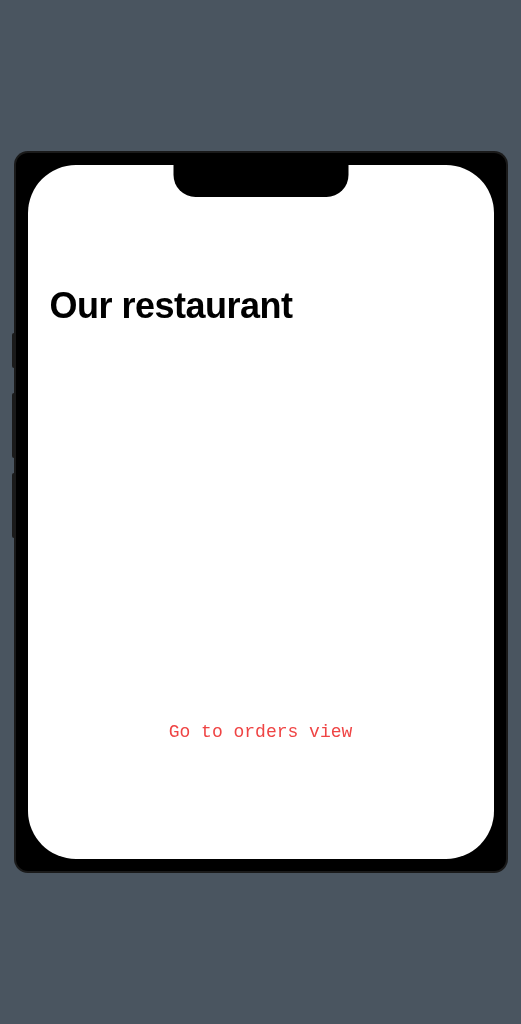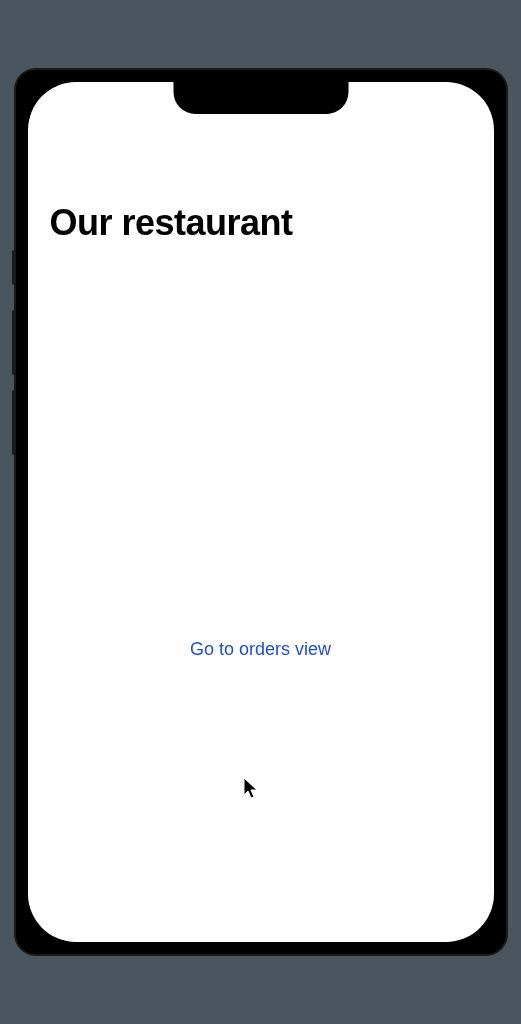--- a/index.html
+++ b/index.html
@@ -14,23 +14,23 @@
       background: #4a5560;
       font-family: -apple-system, BlinkMacSystemFont, "Segoe UI", Helvetica, Arial, sans-serif;
       display: flex;
       align-items: center;
       justify-content: center;
       overflow: hidden;
     }
     
     .phone-frame {
       width: 490px;
-      height: 884px;
+      height: 718px;
       background: #000;
-      border-radius: 20px;
+      border-radius: 12px;
       padding: 12px;
       position: relative;
       box-shadow: 0 0 0 2px #1a1a1a;
     }
     
     .side-button-left-1 {
       position: absolute;
       left: -4px;
       top: 180px;
       width: 4px;
@@ -95,25 +95,25 @@
       color: #000;
       letter-spacing: -0.5px;
     }
     
     .link-button {
       position: absolute;
       top: 557px;
       left: 50%;
       transform: translateX(-50%);
       font-size: 18px;
-      color: #1d4ed8;
+      color: #ef4444;
       background: none;
       border: none;
       cursor: pointer;
-      font-family: Liberation Sans, sans-serif;
+      font-family: Liberation Mono, monospace;
       white-space: nowrap;
     }
     
     .cursor {
       position: absolute;
       top: 695px;
       left: 215px;
       width: 18px;
       height: 24px;
       pointer-events: none;

